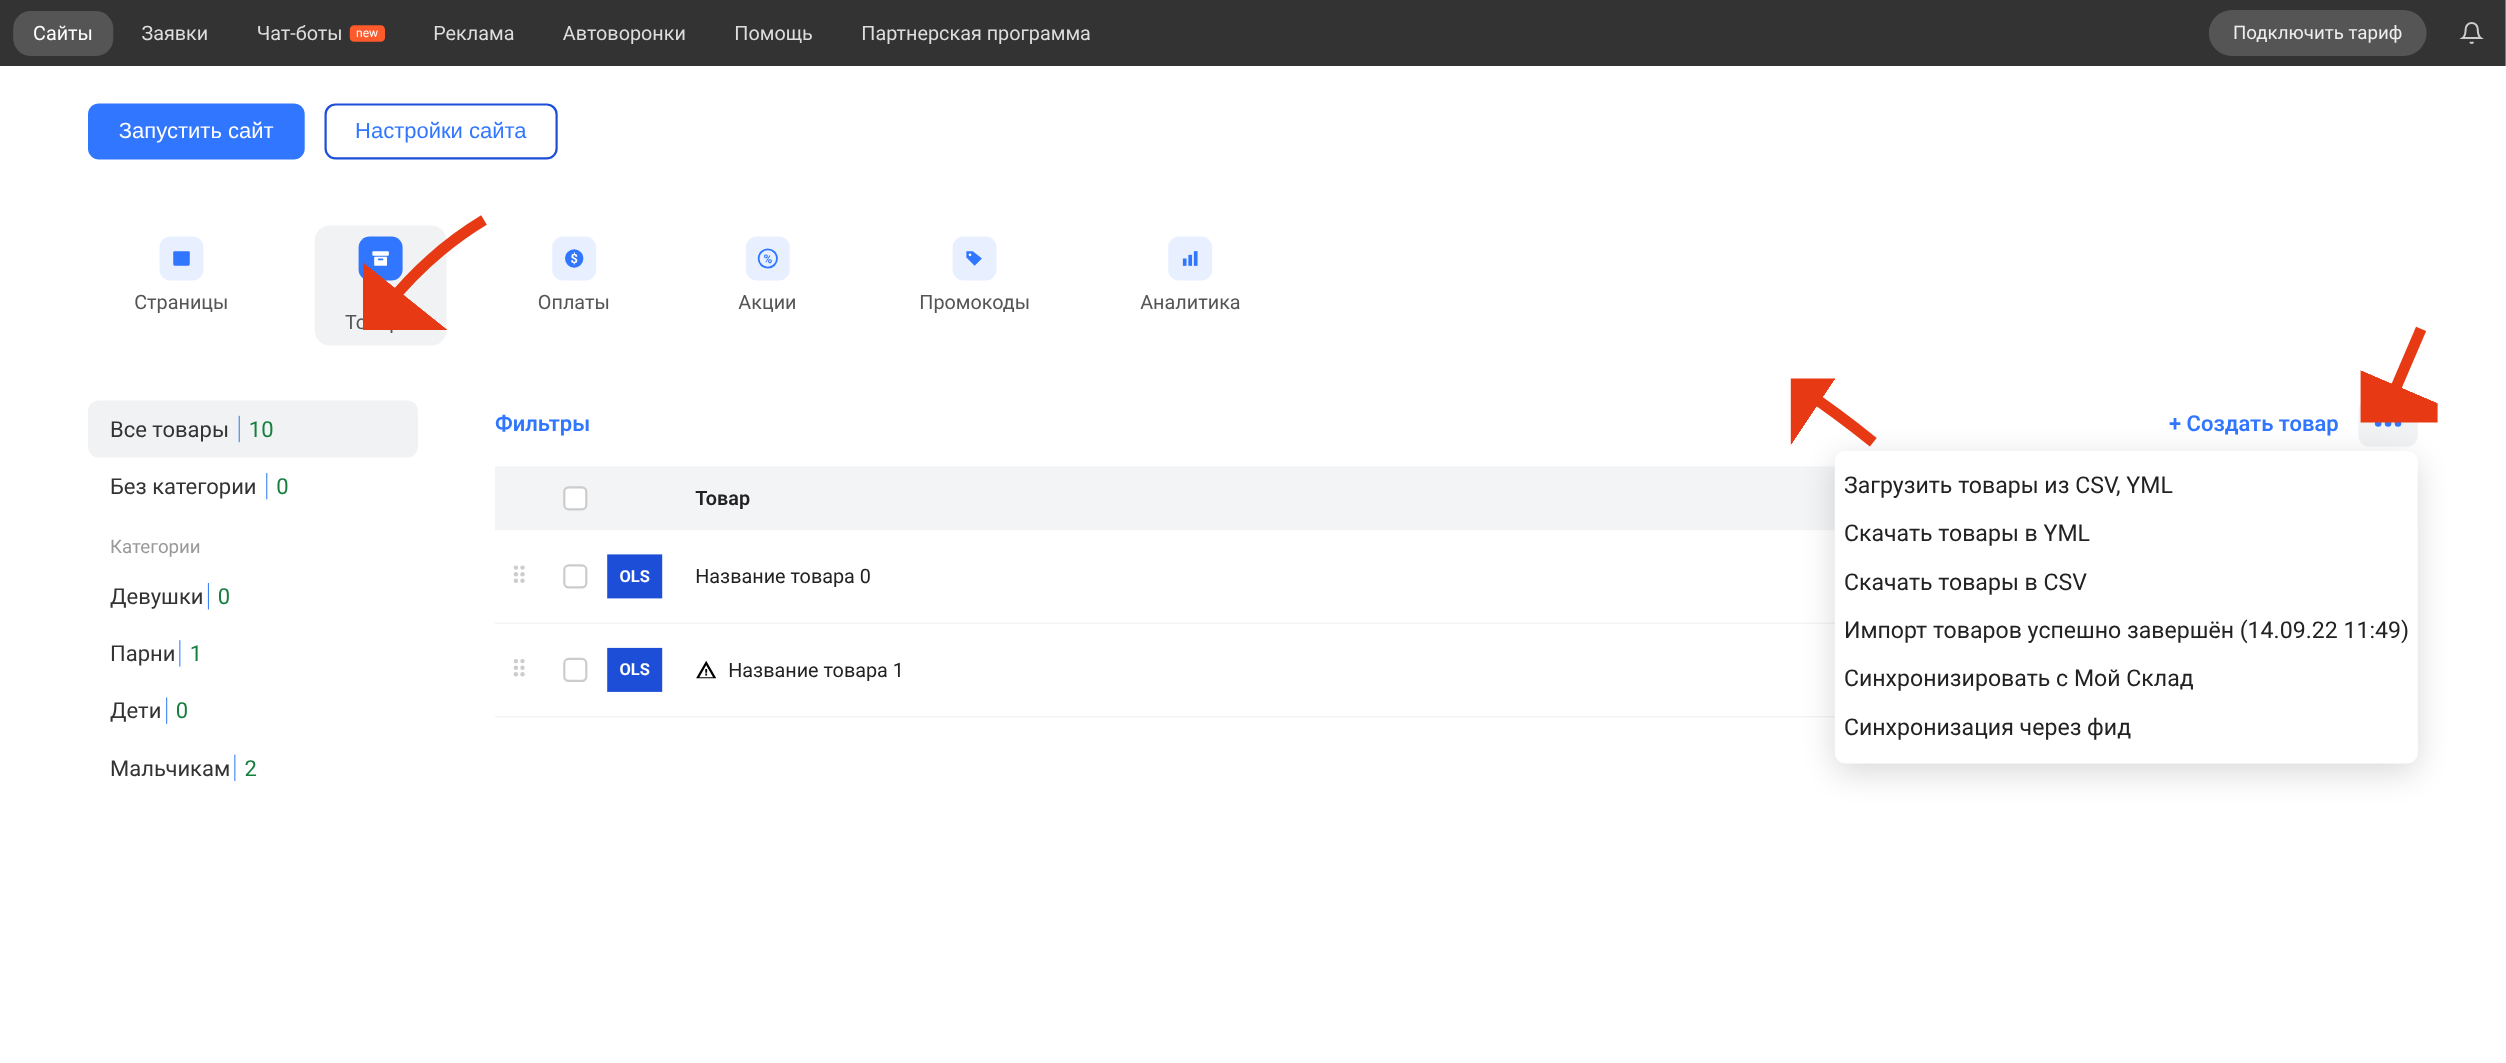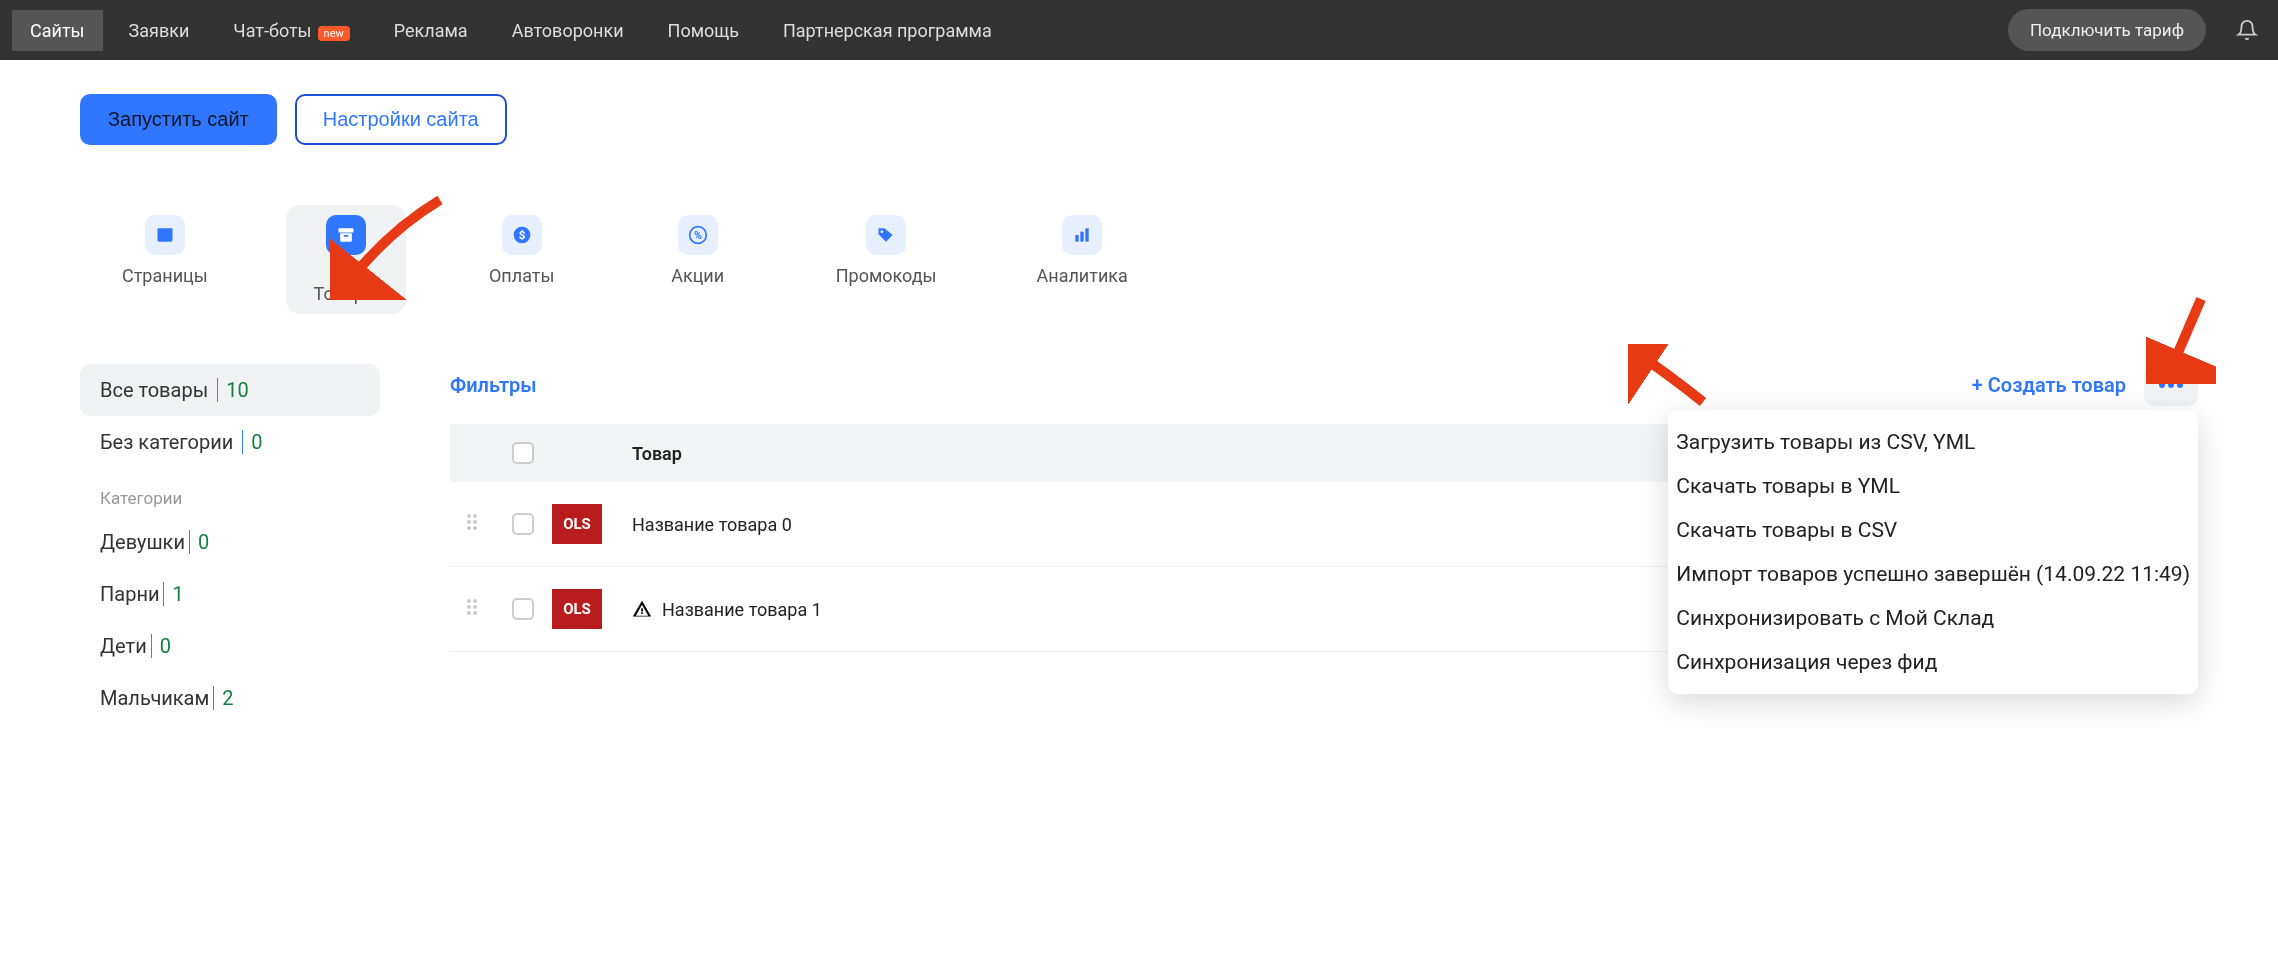--- a/index.html
+++ b/index.html
@@ -10,26 +10,26 @@
     background: #333333;
     height: 60px;
     display: flex;
     align-items: center;
     padding: 0 12px;
     gap: 8px;
   }
   .nav-item {
     color: #ddd;
     padding: 10px 18px;
-    border-radius: 0;
+    border-radius: 16px;
     font-size: 18px;
     cursor: pointer;
     position: relative;
     display: flex;
-    align-items: flex-end;
+    align-items: center;
   }
   .nav-item.active { background: #555; color: #fff; }
   .nav-badge {
     background: #ff5a2b;
     color: #fff;
     font-size: 11px;
     padding: 2px 6px;
     border-radius: 4px;
     margin-left: 6px;
     line-height: 1;
@@ -68,21 +68,21 @@
     color: #222;
   }
   .site-url {
     color: #3076ff;
     font-size: 20px;
     margin-top: 10px;
   }
   .hdr-actions { display: flex; gap: 18px; }
   .btn-primary {
     background: #3076ff;
-    color: #0f172a;
+    color: #ffffff;
     border: none;
     padding: 14px 28px;
     border-radius: 10px;
     font-size: 20px;
     cursor: pointer;
   }
   .btn-outline {
     background: #fff;
     color: #3076ff;
     border: 2px solid #1d4ed8;
@@ -209,21 +209,21 @@
   .col-check { width: 58px; display:flex; justify-content:center;}
   .chk {
     width: 22px; height: 22px;
     border: 2px solid #ccc;
     border-radius: 5px;
     background: #fff;
   }
   .col-img { width: 80px; }
   .thumb {
     width: 50px; height: 40px;
-    background: #b91c1c;
+    background: #1d4ed8;
     color: #fff;
     font-weight: 700;
     display:flex; align-items:center; justify-content:center;
     font-size: 15px;
   }
   .col-name { flex: 1; display:flex; align-items:center; gap:10px; }
   .col-var { width: 160px; }
   .col-cat { width: 120px; overflow: hidden; }
 
   

